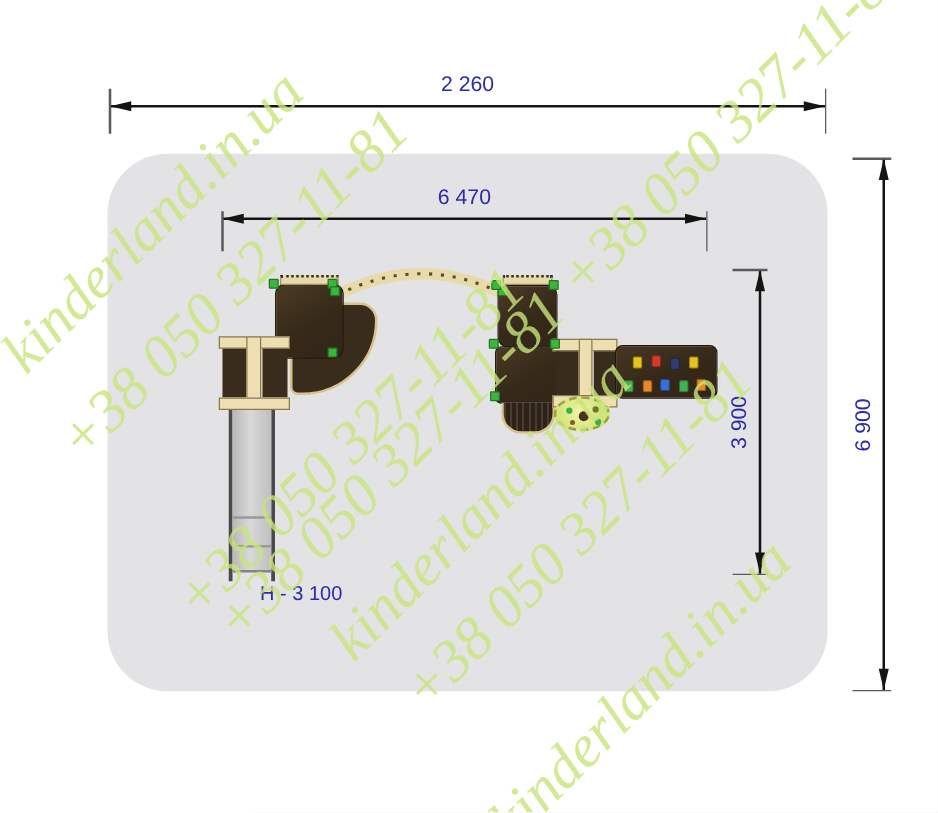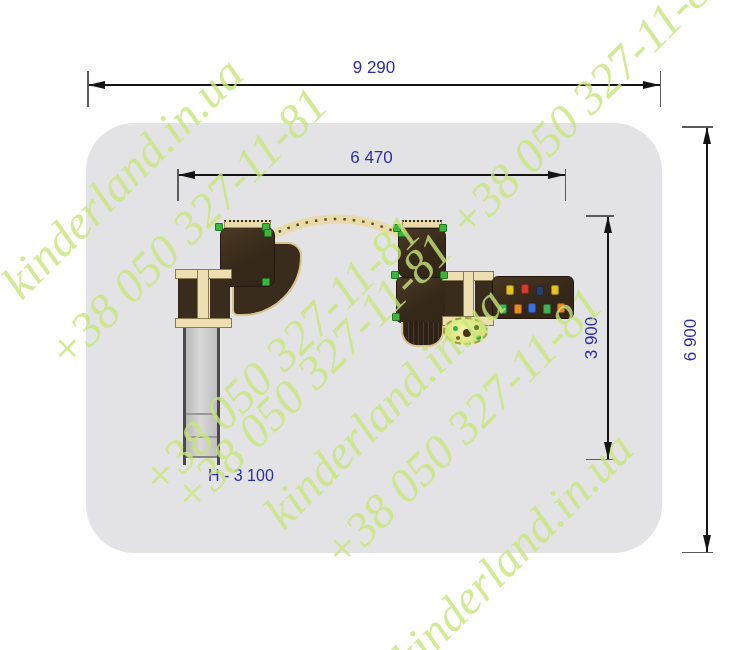--- a/index.html
+++ b/index.html
@@ -127,21 +127,21 @@
   <div class="post" style="left:391px; top:271px;"></div>
   <div class="post" style="left:440px; top:271px;"></div>
   <div class="post" style="left:392px; top:313px;"></div>
 
   <div class="dim" style="left:88px; top:85px; width:572px; height:0;">
     <div class="hline"></div>
     <div class="tick-v" style="left:-1px; top:-14px; height:36px;"></div>
     <div class="tick-v" style="right:-1px; top:-14px; height:36px;"></div>
     <div class="arr arr-l"></div>
     <div class="arr arr-r"></div>
-    <div class="dim-label top">9 290</div>
+    <div class="dim-label top">2 260</div>
   </div>
 
   <div class="dim" style="left:178px; top:175px; width:387px; height:0;">
     <div class="hline"></div>
     <div class="tick-v" style="left:-1px; top:-6px; height:32px;"></div>
     <div class="tick-v" style="right:-1px; top:-6px; height:32px;"></div>
     <div class="arr arr-l"></div>
     <div class="arr arr-r"></div>
     <div class="dim-label top">6 470</div>
   </div>

